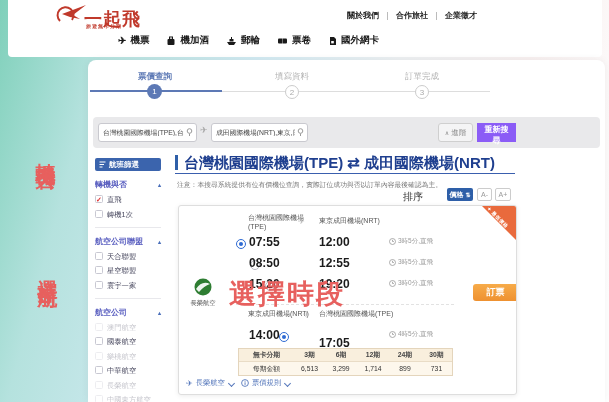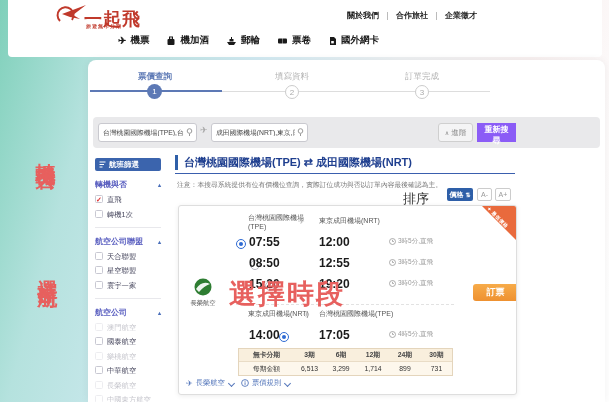--- a/index.html
+++ b/index.html
@@ -25,21 +25,21 @@
     font-size:7.5px;color:#8a8a8a;display:flex;align-items:center;justify-content:center;gap:2px;cursor:pointer}
   .btn-sub{position:absolute;height:19px;background:#8b5cf6;border:none;border-radius:0;color:#fff;font-size:8px;font-weight:bold;cursor:pointer;font-family:"Liberation Sans",sans-serif}
   .sb-head{display:flex;align-items:center;gap:3px;background:#3b64ad;color:#fff;font-size:7.5px;font-weight:bold;height:13px;padding:0 4px;border-radius:2px}
   .sb-title{display:flex;align-items:center;justify-content:space-between;font-size:8px;font-weight:bold;color:#5a5fc0;margin:8px 0 5px 0;cursor:pointer}
   .tri{color:#4a6fba;font-size:6px}
   .sb-opt{display:flex;font-size:7.3px;color:#4a4a60;margin-bottom:4.5px;cursor:pointer}
   .cb{width:8px;height:8px;border:1px solid #c8c8d2;border-radius:1.5px;background:#fff;display:inline-flex;align-items:center;justify-content:center;margin-right:4px;box-sizing:border-box;flex:none}
   .ck{color:#e03131;font-size:7px;font-weight:bold;line-height:1}
   .sb-hr{border:none;border-top:1px solid #e8e8ec;margin:7px 0}
   .faded{opacity:.32}
-  .rtitle{font-size:11px;font-weight:bold;color:#1f3f8f}
+  .rtitle{font-size:15px;font-weight:bold;color:#1f3f8f}
   .sortbtn{position:absolute;height:13px;box-sizing:border-box;display:flex;align-items:center;justify-content:center;font-size:7px;cursor:pointer;border-radius:2px}
   .card{position:absolute;left:178px;top:205px;width:337px;height:188px;background:#fff;border:1px solid #dedede;border-radius:3px;box-shadow:0 1px 5px rgba(0,0,0,.08);overflow:hidden}
   .colhead{font-size:7px;color:#555;line-height:8.5px}
   .ftime{font-size:12px;font-weight:bold;color:#1b1b1b}
   .fdur{font-size:6.5px;color:#999;display:flex;align-items:center;gap:2px}
   .radio{width:10px;height:10px;border:1px solid #b9b9c4;border-radius:50%;display:inline-block;background:#fff;box-sizing:border-box;cursor:pointer;position:relative}
   .radio.sel{border-color:#2f6bd3}
   .radio.sel::after{content:"";position:absolute;left:2px;top:2px;width:4px;height:4px;border-radius:50%;background:#2f6bd3}
   .bookbtn{position:absolute;width:45px;height:17px;border:none;border-radius:3px;color:#fff;font-size:9px;font-weight:bold;
     background:linear-gradient(#f7ab49,#ee9130);cursor:pointer;font-family:"Liberation Sans",sans-serif}
@@ -220,21 +220,21 @@
       <span class="cb"></span>
       <span>中國東方航空</span>
     </div>
 
   </div>
 
   <div class="abs rtitle" style="left:175px;top:155px;border-left:3px solid #2e5fa8;padding-left:6px;line-height:15px">台灣桃園國際機場(TPE) ⇄ 成田國際機場(NRT)</div>
   <div class="abs" style="left:175px;top:173px;width:340px;height:1px;background:#3a5fae"></div>
   <div class="abs" style="left:177px;top:180px;font-size:6.8px;color:#777">注意：本搜尋系統提供有位有價機位查詢，實際訂位成功與否以訂單內容最後確認為主。</div>
 
-  <div class="abs" style="left:403px;top:190px;font-size:13px;color:#333">排序</div>
+  <div class="abs" style="left:403px;top:190px;font-size:10px;color:#333">排序</div>
   <div class="sortbtn" style="left:447px;top:188px;width:26px;background:#2e5fa8;color:#fff;font-weight:bold;gap:2px">
     <span>價格</span>
     <span style="font-size:6px">⇅</span>
   </div>
   <div class="sortbtn" style="left:477px;top:188px;width:15px;background:#fff;border:1px solid #ccc;color:#999">A-</div>
   <div class="sortbtn" style="left:495px;top:188px;width:16px;background:#fff;border:1px solid #ccc;color:#999">A+</div>
 
   <div class="card">
     <div class="ribbon"></div>
     <div class="ribbon-txt"><span>✦</span> <span>最低價格</span></div>
@@ -293,21 +293,21 @@
     <div class="dashline" style="left:57px;top:98px;width:218px"></div>
 
     
     <div class="abs colhead" style="left:69px;top:104px">東京成田機場(NRT)</div>
     <span class="abs" style="left:124px;top:104px;font-size:8px;color:#bbb">✈</span>
     <div class="abs colhead" style="left:140px;top:104px">台灣桃園國際機場(TPE)</div>
 
     
     <span class="abs radio sel" style="left:57px;top:122px"></span>
     <div class="abs ftime" style="left:70px;top:122px">14:00</div>
-    <div class="abs ftime" style="left:140px;top:122px">17:05</div>
+    <div class="abs ftime" style="left:140px;top:130px">17:05</div>
     <div class="abs fdur" style="left:210px;top:124px">
       <svg width="7" height="7" viewBox="0 0 7 7">
           <circle cx="3.5" cy="3.5" r="3" fill="none" stroke="#999" stroke-width="0.8"></circle>
           <path d="M3.5 1.8 v1.7 h1.4" fill="none" stroke="#999" stroke-width="0.8"></path>
         </svg>
       <span>4時5分,直飛</span>
     </div>
 
     
     <div class="ptable">

